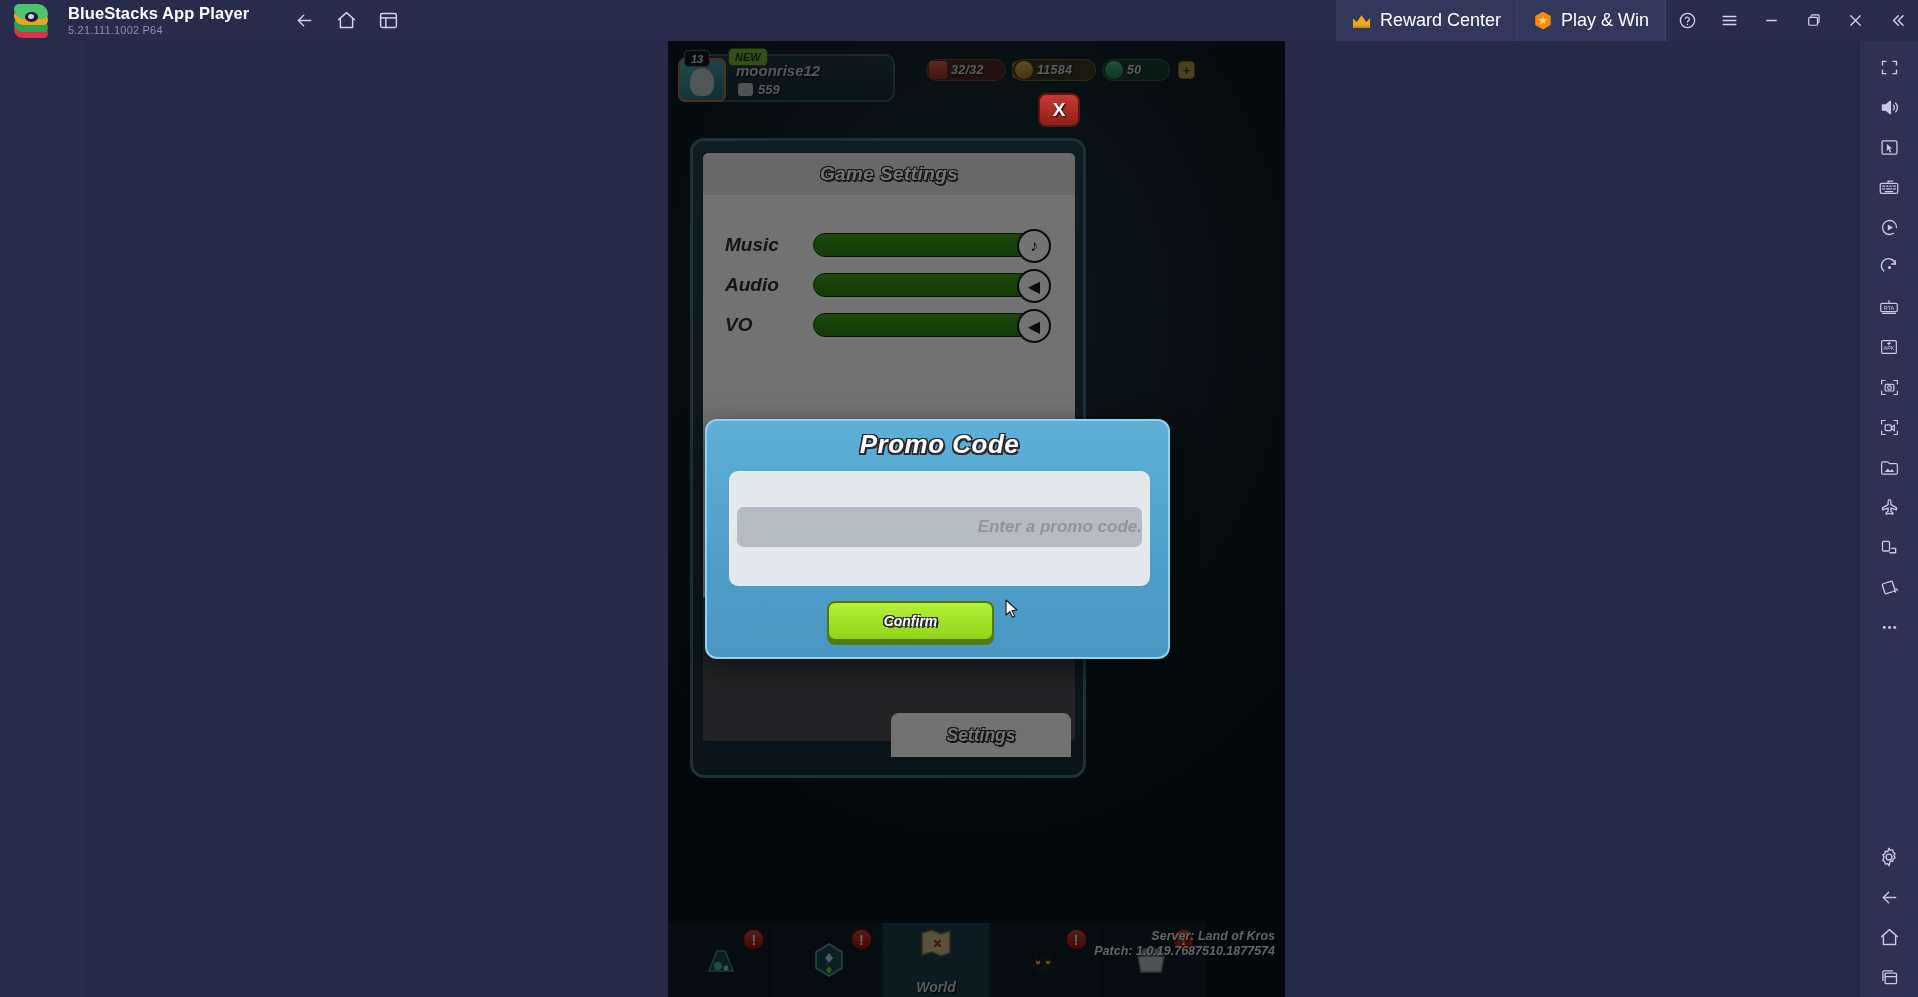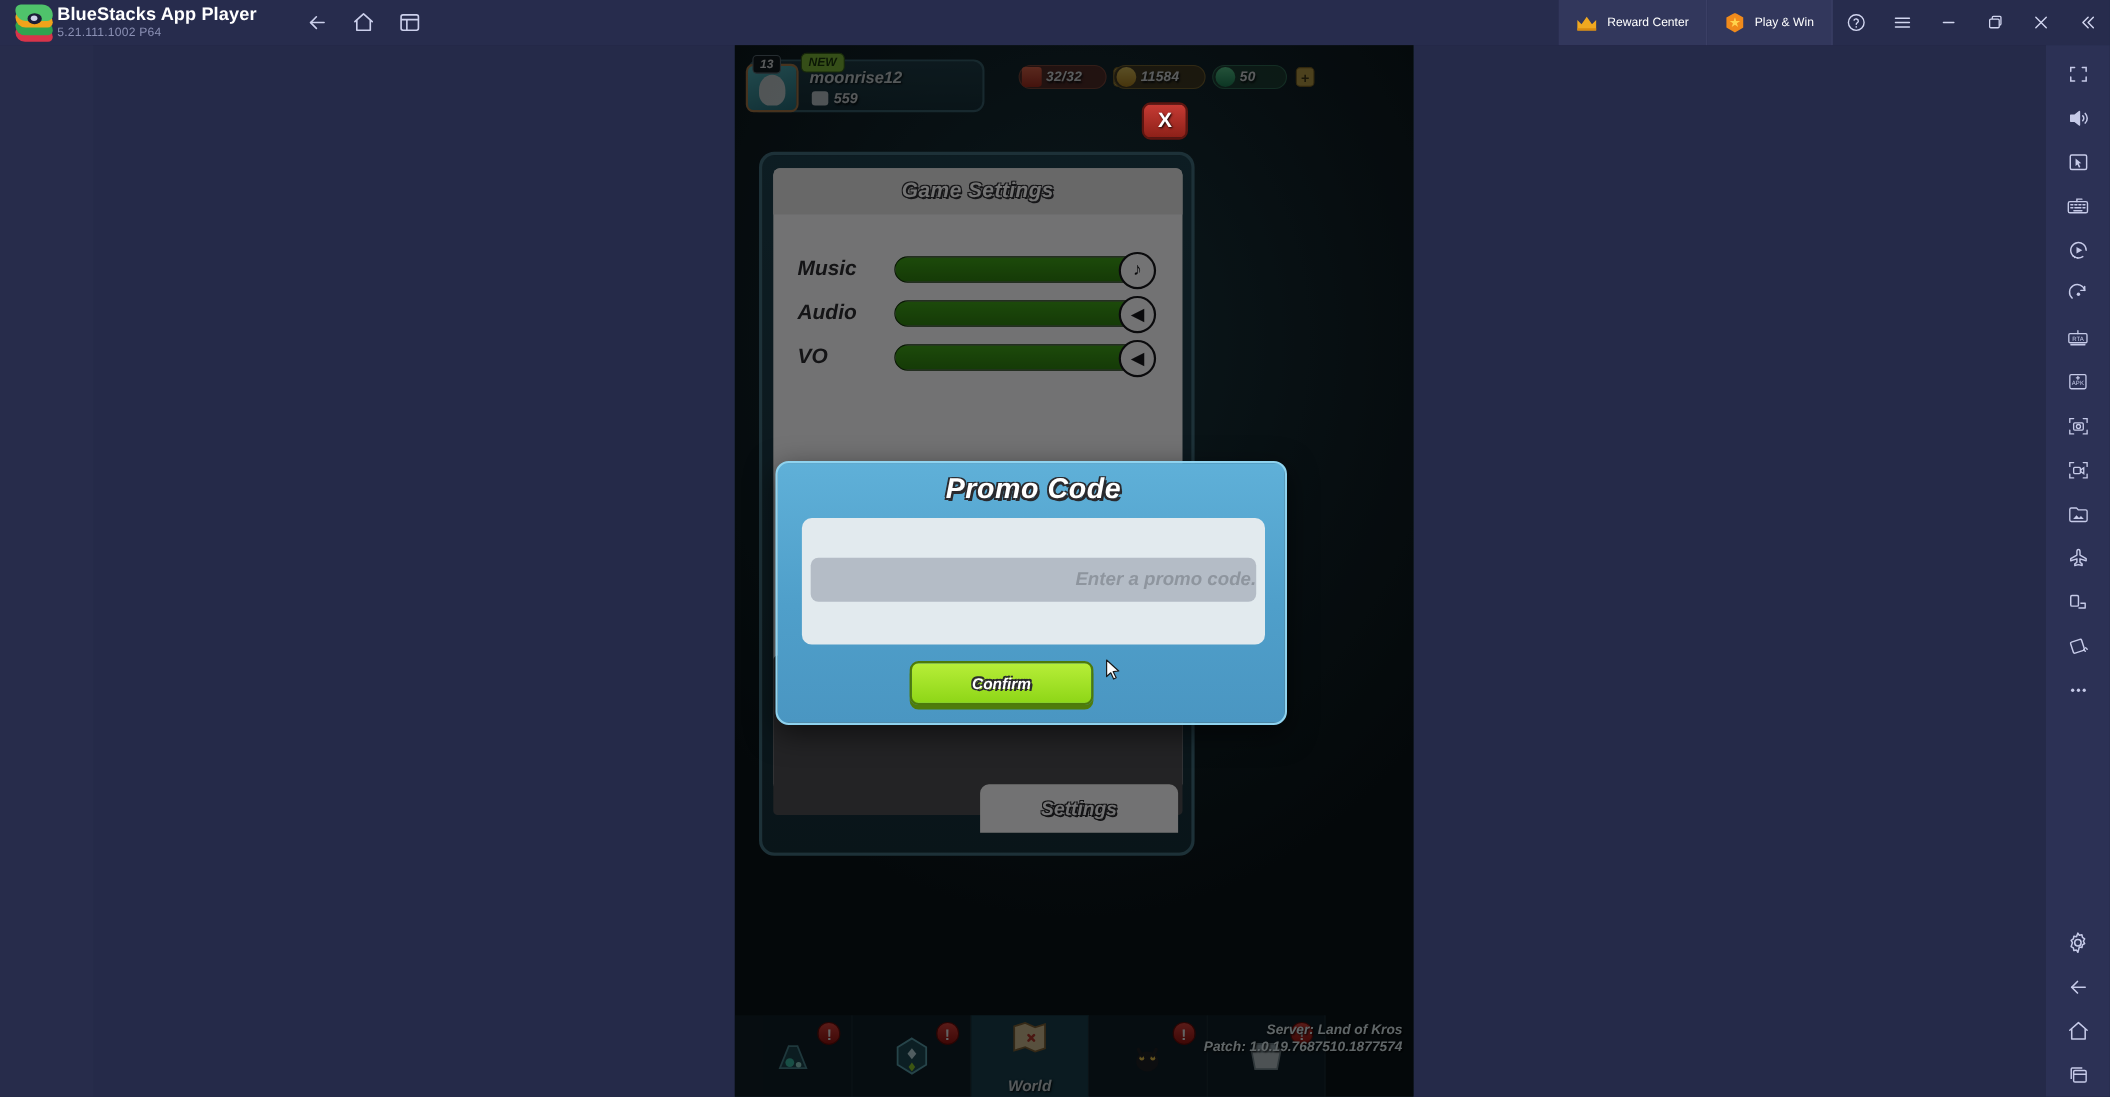--- a/index.html
+++ b/index.html
@@ -19,35 +19,35 @@
   }
   #bs-logo{ margin-left:14px; width:34px; height:34px; position:relative; flex:0 0 auto; }
   #bs-logo .lay{ position:absolute; left:0; border-radius:7px 14px 7px 14px; }
   #bs-logo .l1{ width:34px; height:13px; top:21px; background:#d8344a; }
   #bs-logo .l2{ width:34px; height:13px; top:15px; background:#2fa44f; }
   #bs-logo .l3{ width:34px; height:14px; top:7px;  background:#f0a31b; }
   #bs-logo .l4{ width:34px; height:15px; top:0px;  background:#4fc36b; }
   #bs-logo .eye{ width:13px; height:10px; top:8px; left:11px; background:#1b1e38; border-radius:50%; z-index:3; }
   #bs-logo .eye2{ width:6px; height:5px; top:10px; left:14px; background:#cfd2ea; border-radius:50%; z-index:4; }
 
-  #app-titles{ margin-left:4px; display:flex; flex-direction:column; }
+  #app-titles{ margin-left:20px; display:flex; flex-direction:column; }
   #app-titles .t1{ font-size:16.5px; font-weight:bold; color:#ffffff; letter-spacing:.1px; line-height:18px;}
   #app-titles .t2{ font-size:11px; color:#8b90b4; line-height:14px; margin-top:1px; letter-spacing:.2px;}
 
   .navbtn{
     width:42px; height:41px; display:flex; align-items:center; justify-content:center;
     color:#ccd0ec; cursor:pointer;
   }
   #nav-group{ display:flex; margin-left:34px; }
 
   #titlebar-spacer{ flex:1 1 auto; }
 
   .chip{
     height:41px; display:flex; align-items:center; gap:9px;
-    padding:0 16px; background:#32375c; cursor:pointer; font-size:11px; color:#fff;
+    padding:0 16px; background:#32375c; cursor:pointer; font-size:18px; color:#fff;
     border-right:1px solid #3c4167;
   }
   .chip:first-of-type{ border-left:1px solid #3c4167; }
 
   .crown{ width:19px; height:14px; position:relative; }
   .hexstar{
     width:18px;height:18px;background:#f08a1b;
     clip-path:polygon(50% 0,93% 25%,93% 75%,50% 100%,7% 75%,7% 25%);
     display:flex;align-items:center;justify-content:center;
   }

